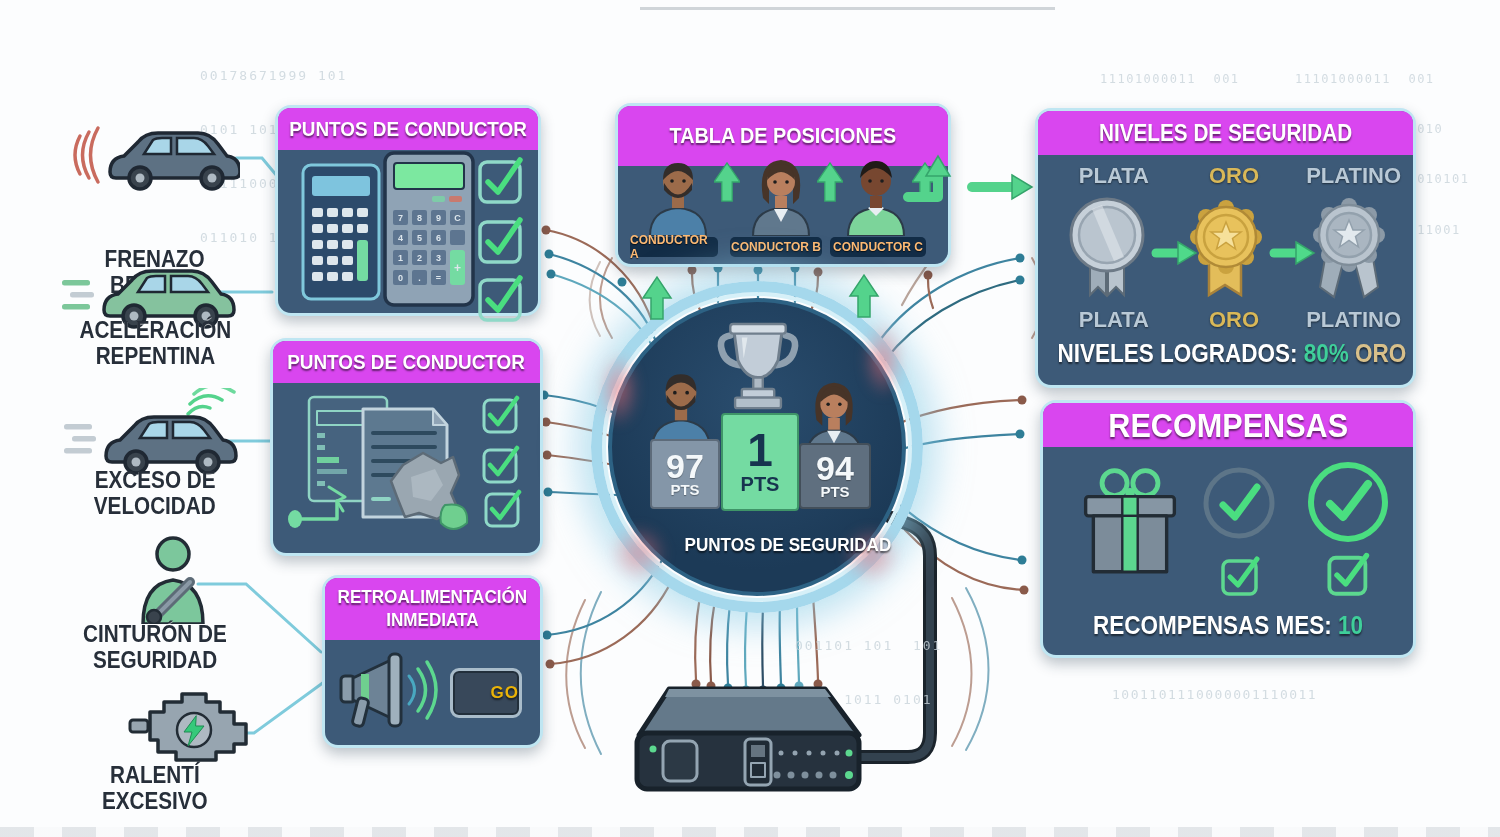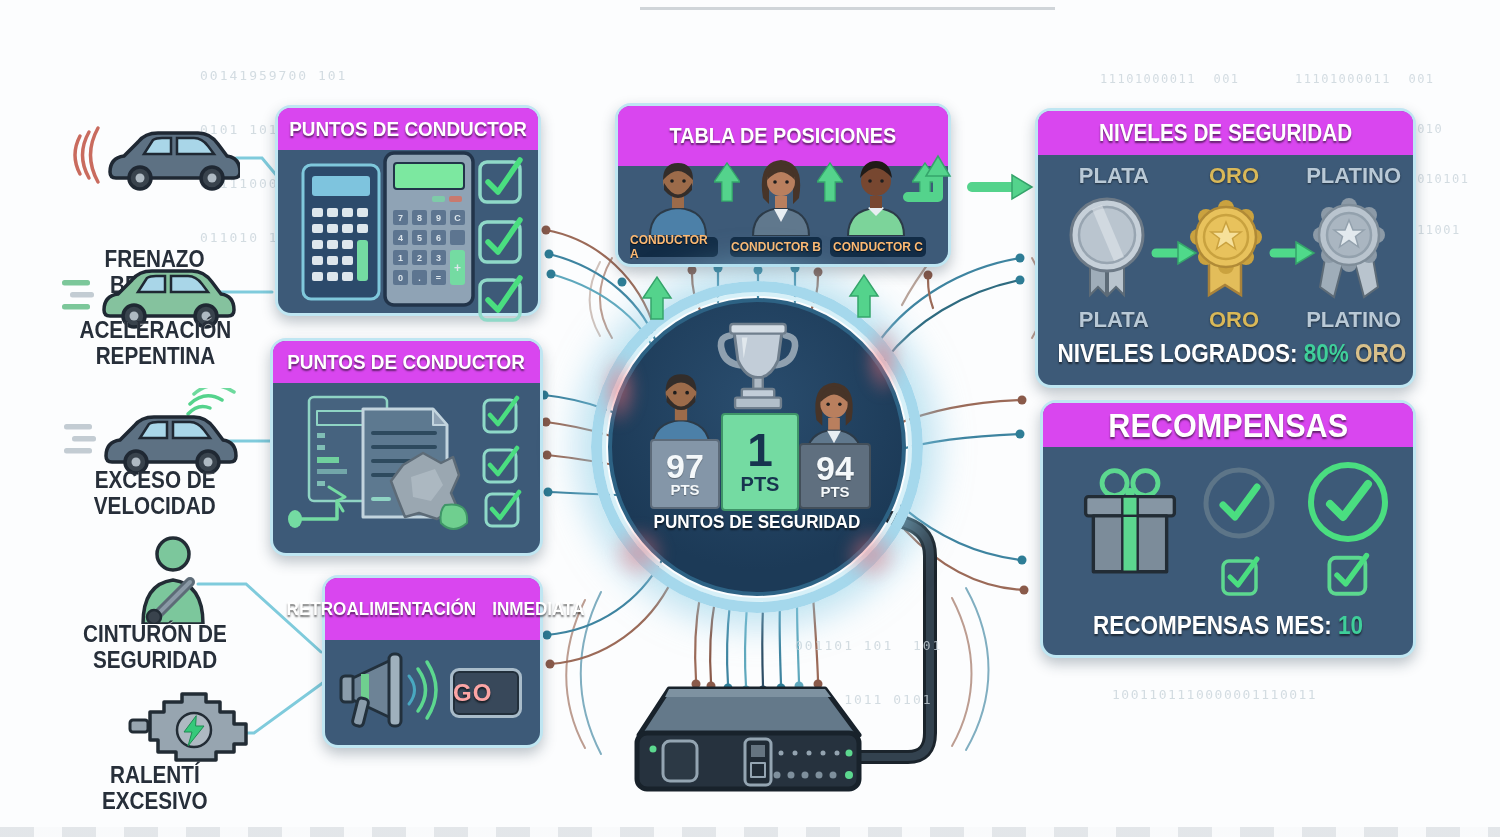--- a/index.html
+++ b/index.html
@@ -38,32 +38,32 @@
                background:radial-gradient(circle at 50% 35%, #2a4d6e 0%, #1c3a57 70%);
                border:4px solid #2d6284;box-sizing:border-box;}
   .pink-glow{position:absolute;border-radius:50%;filter:blur(6px);}
 
   .score-block{position:absolute;display:flex;flex-direction:column;align-items:center;
                justify-content:center;font-weight:bold;border-radius:4px;
                text-shadow:0 1px 1px rgba(0,0,0,.35);}
   .score-num{line-height:.95;}
   .score-unit{line-height:1.1;}
 
-  .circle-caption{position:absolute;left:611px;top:511px;width:292px;text-align:center;
+  .circle-caption{position:absolute;left:611px;top:534px;width:292px;text-align:right;
                   color:#fff;font-weight:bold;font-size:19px;text-shadow:0 2px 2px rgba(0,0,0,.6);}
 
   
   .lvl-row{position:absolute;display:flex;width:100%;}
   .lvl-cell{font-weight:bold;font-size:22px;text-align:center;text-shadow:0 1px 2px rgba(0,0,0,.5);padding-left:16px;}
   .summary{position:absolute;width:100%;text-align:center;color:#fff;font-weight:bold;
            text-shadow:0 2px 2px rgba(0,0,0,.55);}
 
   .go-btn{position:absolute;background:#38485a;border:3px solid #a9bcca;border-radius:9px;
-          box-shadow:inset 0 0 0 2px #222f3b;color:#fca5a5;font-weight:bold;font-size:24px;
-          display:flex;align-items:center;justify-content:flex-start;letter-spacing:1px;
+          box-shadow:inset 0 0 0 2px #222f3b;color:#eab308;font-weight:bold;font-size:17px;
+          display:flex;align-items:center;justify-content:flex-end;letter-spacing:1px;
           text-shadow:0 2px 2px rgba(0,0,0,.6);cursor:pointer;}
 
   .topline{position:absolute;left:640px;top:7px;width:415px;height:3px;background:#c2c7cc;opacity:.75;}
   .bottom-strip{position:absolute;left:0;top:827px;width:1500px;height:10px;opacity:.5;
      background:repeating-linear-gradient(90deg,rgba(140,152,163,.45) 0 34px,rgba(140,152,163,.06) 34px 62px);}
 </style>
 </head>
 <body>
 
 <div class="stage">
@@ -170,21 +170,21 @@
       </g>
 
       <g>
         <path d="M855,757 L908,757 Q930,757 930,733 L930,556 Q930,532 908,524 L892,518" stroke="#1b242c" stroke-width="14"></path>
         <path d="M855,757 L908,757 Q930,757 930,733 L930,556 Q930,532 908,524 L892,518" stroke="#33424f" stroke-width="8"></path>
       </g>
     </g>
   </svg>
 
   <div class="binary" style="left:200px;top:34px;font-size:13px;letter-spacing:2px;">
-    <div>00141959700 101</div>
+    <div>00178671999 101</div>
     <div>0101 1010 0101</div>
     <div>00111000101 1011</div>
     <div>011010 10101 01</div>
   </div>
   <div class="binary" style="left:1100px;top:40px;font-size:12px;letter-spacing:1.5px;">
     <div>11101000011  001</div>
     <div>11001010111101010</div>
     <div>10000101010101010101</div>
     <div>1011101001000111001</div>
   </div>
@@ -419,21 +419,21 @@
       <rect x="3" y="7" width="32" height="32" rx="6" fill="none" stroke="#8fd9c8" stroke-width="3"></rect>
       <path d="M9,22 L17,31 L36,5" fill="none" stroke="#4ade80" stroke-width="4.5" stroke-linecap="round" stroke-linejoin="round"></path>
     </svg>
     <svg class="abs" style="left:210px;top:146px;" width="42" height="42" viewBox="0 0 42 42">
       <rect x="3" y="7" width="32" height="32" rx="6" fill="none" stroke="#8fd9c8" stroke-width="3"></rect>
       <path d="M9,22 L17,31 L36,5" fill="none" stroke="#4ade80" stroke-width="4.5" stroke-linecap="round" stroke-linejoin="round"></path>
     </svg>
   </div>
 
   <div class="panel" style="left:322px;top:575px;width:215px;height:167px;">
-    <div class="panel-header" style="height:62px;font-size:19px;line-height:1.2;">
+    <div class="panel-header" style="height:62px;font-size:19px;flex-direction:column;line-height:1.2;">
       <span class="cond">RETROALIMENTACIÓN</span>
       <span class="cond">INMEDIATA</span>
     </div>
     <svg class="abs" style="left:8px;top:68px;" width="120" height="92" viewBox="0 0 120 92">
       <g stroke-linecap="round" stroke-linejoin="round">
         <rect x="8" y="30" width="14" height="26" rx="4" fill="#8a9cab" stroke="#22303c" stroke-width="3"></rect>
         <path d="M20,32 L58,14 L58,72 L20,54 Z" fill="#6d8396" stroke="#22303c" stroke-width="3"></path>
         <rect x="28" y="28" width="8" height="30" fill="#6fcf8f"></rect>
         <rect x="56" y="8" width="12" height="72" rx="5" fill="#9fb0bd" stroke="#22303c" stroke-width="3"></rect>
         <rect x="22" y="52" width="11" height="28" rx="4" transform="rotate(14 27 66)" fill="#8a9cab" stroke="#22303c" stroke-width="3"></rect>

